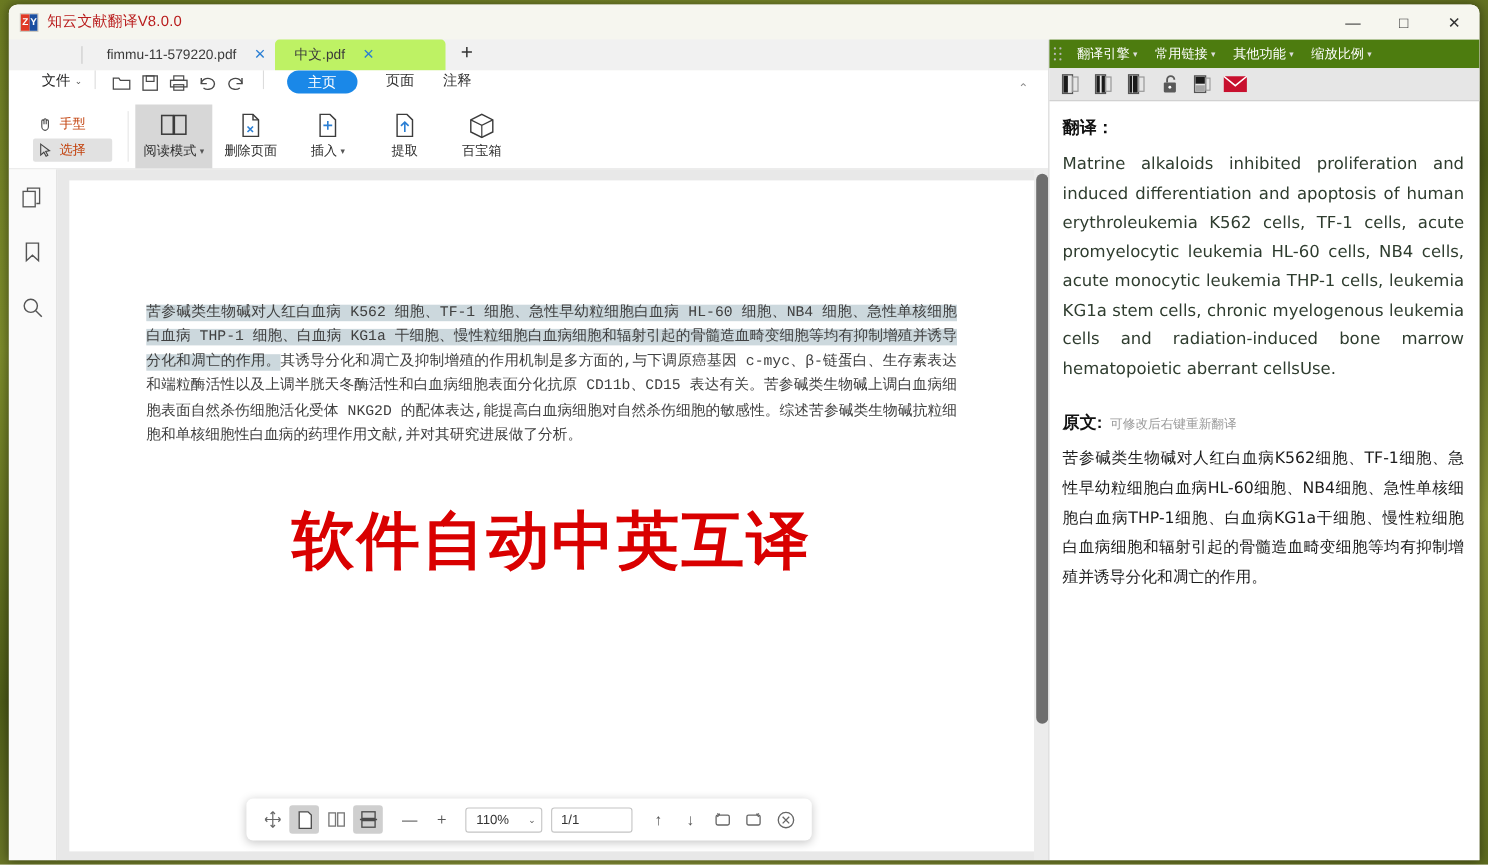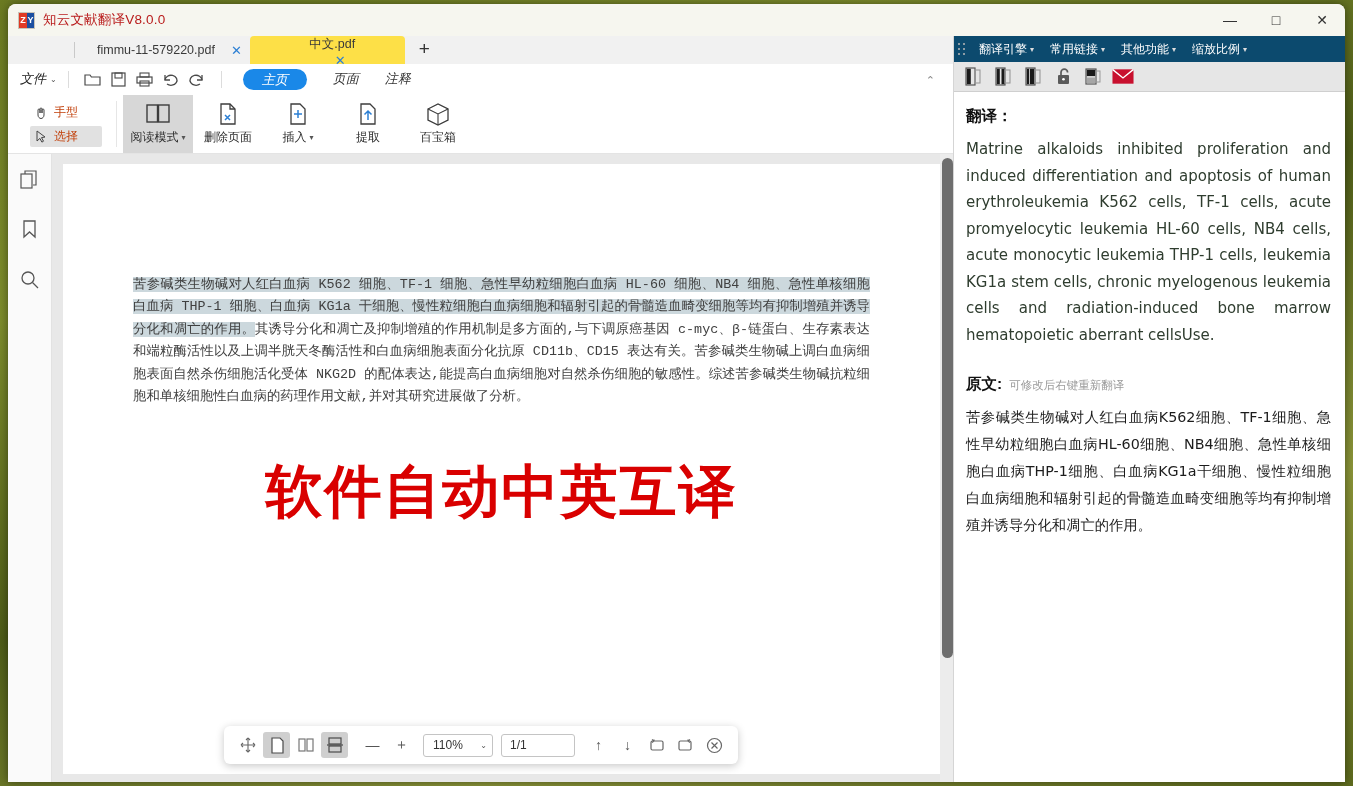--- a/index.html
+++ b/index.html
@@ -45,29 +45,29 @@
   #tab-strip {
     position: absolute; left: 0; top: 32px; width: 945px; height: 28px;
     background: #f1f1f1; display: flex; align-items: flex-end;
   }
   .tab-sep { width: 1px; height: 16px; background: #c9c9c9; margin: 0 4px 6px 66px; }
   .tab {
     height: 28px; display: flex; align-items: center;
     padding: 0 8px 0 18px; font-size: 12.5px; color: #3a3a3a;
     min-width: 155px; justify-content: flex-start; position: relative;
   }
-  .tab.active { background: #fde047; border-radius: 4px 4px 0 0; flex-direction: column; }
+  .tab.active { background: #bef264; border-radius: 4px 4px 0 0; }
   .tab .tab-close { color: #2b7fd4; font-size: 13px; margin-left: 16px; }
   .tab-add { font-size: 19px; color: #333; padding: 0 10px 2px 14px; line-height: 26px; }
   
   #ribbon {
     position: absolute; left: 0; top: 60px; width: 945px; height: 90px;
     background: #ffffff; border-bottom: 1px solid #e4e4e4;
   }
-  #ribbon-top { height: 30px; display: flex; align-items: center; padding-left: 12px; font-style: italic; }
+  #ribbon-top { height: 30px; display: flex; align-items: flex-start; padding-left: 30px; }
   .menu-file { font-size: 13px; color: #222; display: flex; align-items: center; gap: 4px; }
   .caret { font-size: 8px; color: #555; }
   .rib-sep { width: 1px; height: 17px; background: #dcdcdc; margin: 0 11px; }
   .rib-icon { width: 26px; height: 22px; display: flex; align-items: center;
      justify-content: center; color: #444; }
   .nav-pill {
     margin-left: 10px; background: #1a88e8; color: #fff; font-size: 13px;
     border-radius: 12px; padding: 3px 19px; line-height: 15px;
   }
   .nav-item { font-size: 13px; color: #333; margin-left: 26px; }
@@ -142,21 +142,21 @@
     width: 74px; height: 23px; border: 1px solid #c4c4c4; border-radius: 3px;
     font-size: 12px; color: #333; display: flex; align-items: center;
     padding-left: 8px; margin-right: 8px;
   }
   
   #right-panel {
     position: absolute; left: 945px; top: 32px; width: 392px; height: 746px;
     background: #fff; border-left: 1px solid #d5d5d5;
   }
   #rp-menubar {
-    height: 26px; background: #0c4a6e; display: flex; align-items: center;
+    height: 26px; background: #4d7c0f; display: flex; align-items: center;
     padding-left: 4px; gap: 0;
   }
   .grip { width: 9px; height: 16px; display: grid;
     grid-template-columns: 3px 3px; grid-template-rows: repeat(3,3px);
     gap: 2px; margin-right: 4px; align-content: center; }
   .grip i { width: 2px; height: 2px; background: #b9b9b9; border-radius: 50%; display: block; }
   .rp-menu { font-size: 12px; color: #fff; padding: 0 8px; display: flex;
      align-items: center; gap: 3px; }
   .rp-menu .caret { color: #ddd; }
   #rp-iconbar {

